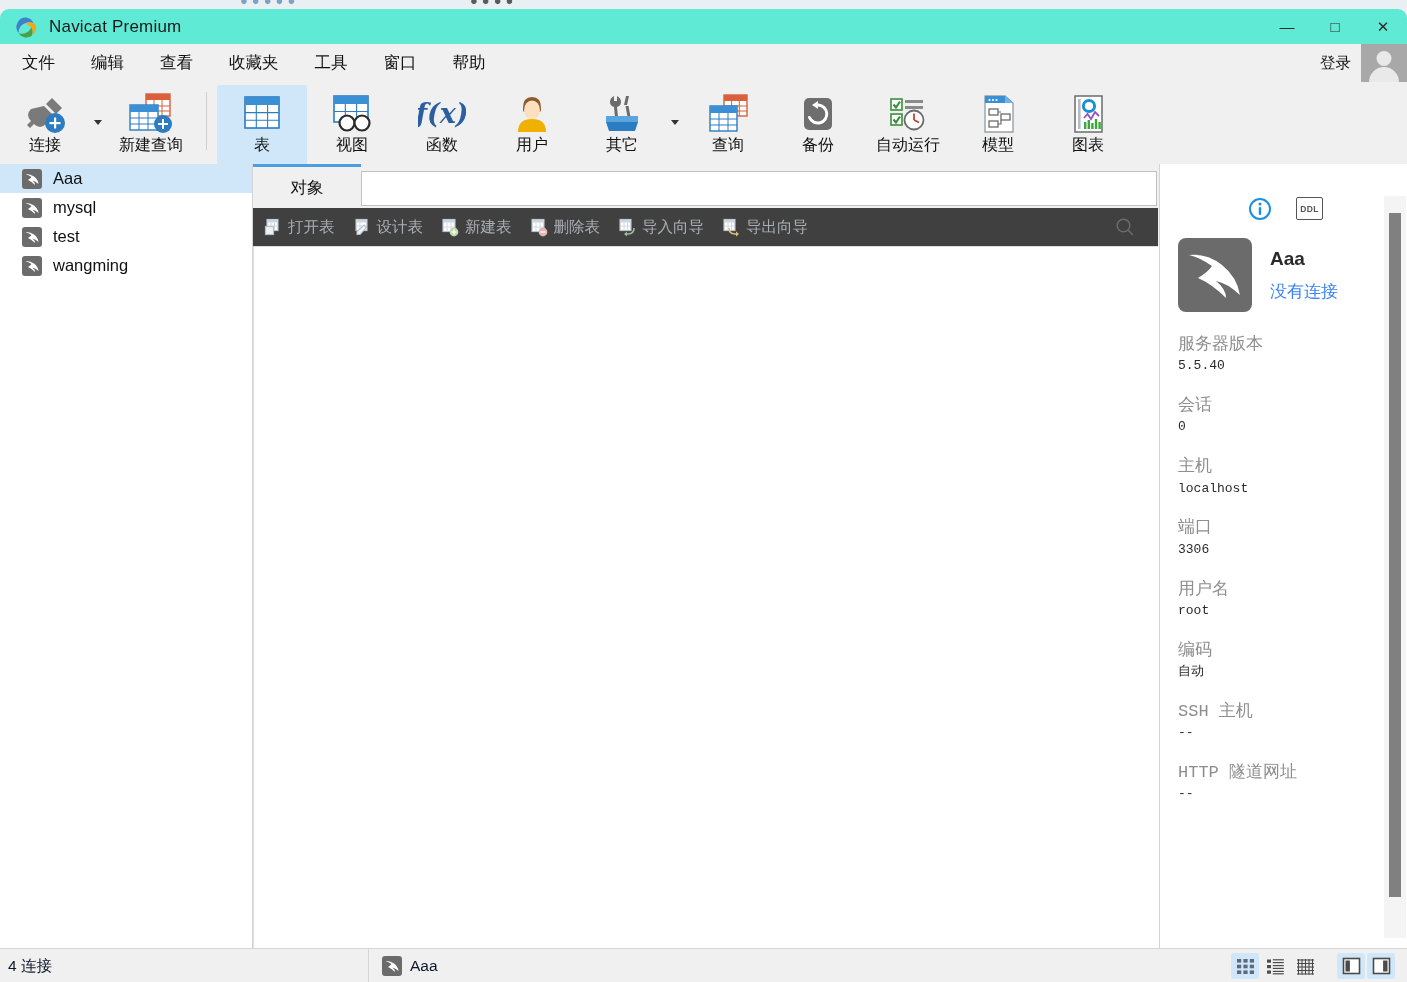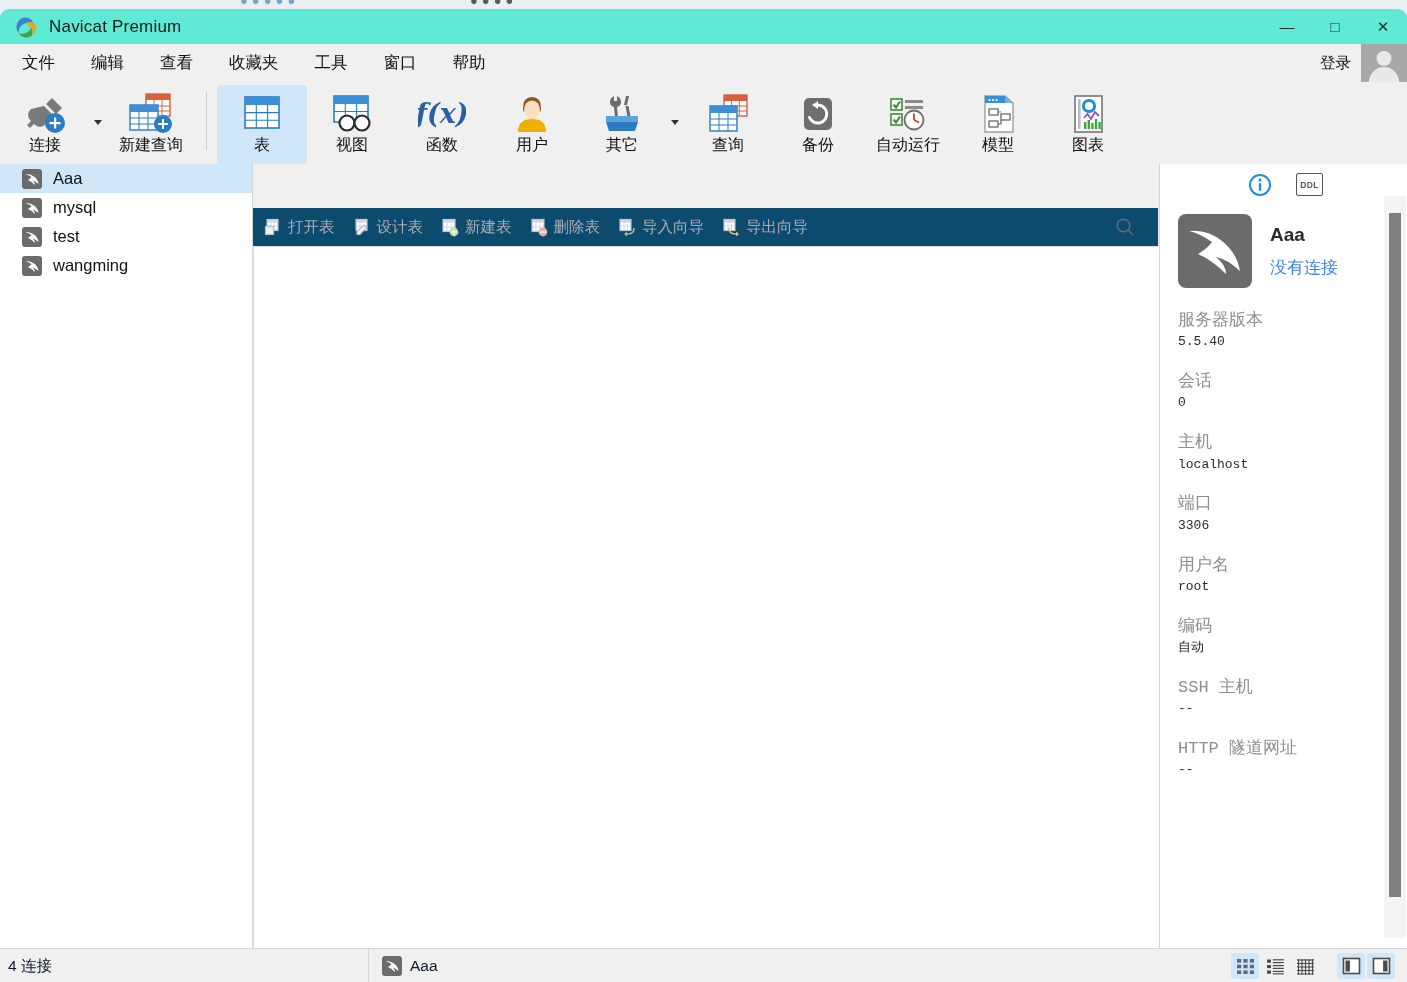--- a/index.html
+++ b/index.html
@@ -72,32 +72,32 @@
   .tabstrip:before{content:"";position:absolute;left:0;top:0;width:108px;height:3px;background:#4a9fe0;}
   .obj-tab{
     position:absolute;left:0;top:3px;width:108px;height:41px;background:#f0f0f0;
     display:flex;align-items:center;justify-content:center;font-size:16.5px;color:#111;
   }
   .obj-input{
     position:absolute;left:108px;top:7px;width:790px;height:31px;
     background:#fff;border:1px solid #c0c0c0;
   }
   .objbar{
-    position:absolute;left:0;top:44px;width:905px;height:38px;background:#0c4a6e;
+    position:absolute;left:0;top:44px;width:905px;height:38px;background:#404040;
     display:flex;align-items:center;border-bottom:1px solid #dcdee1;
   }
   .ob-btn{display:flex;align-items:center;height:30px;padding:0 7px;margin-left:4px;cursor:default;}
   .ob-ico{width:19px;height:19px;position:relative;flex:0 0 auto;}
   .ob-lab{font-size:15.5px;color:#a9adb4;margin-left:5px;white-space:nowrap;}
   .ob-search{margin-left:auto;margin-right:22px;width:22px;height:22px;position:relative;cursor:default;}
   .pane-blank{position:absolute;left:0;top:83px;width:905px;height:701px;background:#fff;border-left:1px solid #dcdee1;}
 
   
   .infopanel{position:absolute;left:1159px;top:164px;width:248px;height:784px;background:#fff;border-left:1px solid #d4d4d4;overflow:hidden;}
-  .ip-tabs{height:42px;display:flex;align-items:center;justify-content:center;gap:24px;}
+  .ip-tabs{height:42px;display:flex;align-items:center;justify-content:center;gap:24px;margin-top:24px;}
   .ip-tab{width:24px;height:24px;position:relative;cursor:default;}
   .ddl-box{width:25px;height:21px;border:1.6px solid #555;border-radius:2px;display:flex;align-items:center;justify-content:center;font-size:8.5px;font-weight:bold;color:#555;letter-spacing:.3px;font-family:"Liberation Sans",sans-serif;}
   .ip-head{display:flex;align-items:flex-start;padding:8px 0 0 18px;}
   .ip-avatar{width:74px;height:74px;border-radius:8px;background:#6b6b6b;position:relative;overflow:hidden;flex:0 0 auto;}
   .ip-headtext{margin-left:18px;padding-top:10px;}
   .ip-title{font-size:19px;font-weight:bold;color:#2a2a2a;}
   .ip-sub{font-size:17px;color:#3b82f6;margin-top:10px;}
   .ip-list{padding:22px 0 0 18px;}
   .ip-field{margin-bottom:20px;font-family:Liberation Mono, monospace;}
   .ip-key{font-size:17px;color:#8e8e8e;line-height:1.25;}
@@ -404,20 +404,24 @@
       <div class="conn-ico">
         <svg width="20" height="20" viewBox="0 0 20 20">
           <path d="M3.5 5 Q8 4.5 12 7.5 Q16 10.5 16.5 15 Q13.5 12 10.5 11.5 Q13 13.5 13 16 Q9.5 12.5 6 11 Q8.5 9.5 9.5 8 Q6.5 6 3.5 5 Z" fill="#fff"></path>
         </svg>
       </div>
       <div class="conn-name">wangming</div>
     </div>
   </div>
 
   <div class="center">
+    <div class="tabstrip">
+      <div class="obj-tab">对象</div>
+      <input class="obj-input" type="text" value="" placeholder="" style="">
+    </div>
 
     <div class="objbar">
 
       <div class="ob-btn">
         <div class="ob-ico">
           <svg width="19" height="19" viewBox="0 0 19 19">
             <rect x="3" y="1.5" width="11" height="11" fill="#fff" stroke="#b7bfc9" stroke-width="1.2"></rect>
             <rect x="3" y="1.5" width="11" height="3" fill="#cdd6e0"></rect>
             <g stroke="#cdd6e0" stroke-width=".9">
                 <line x1="7" y1="4.5" x2="7" y2="12.5"></line>

